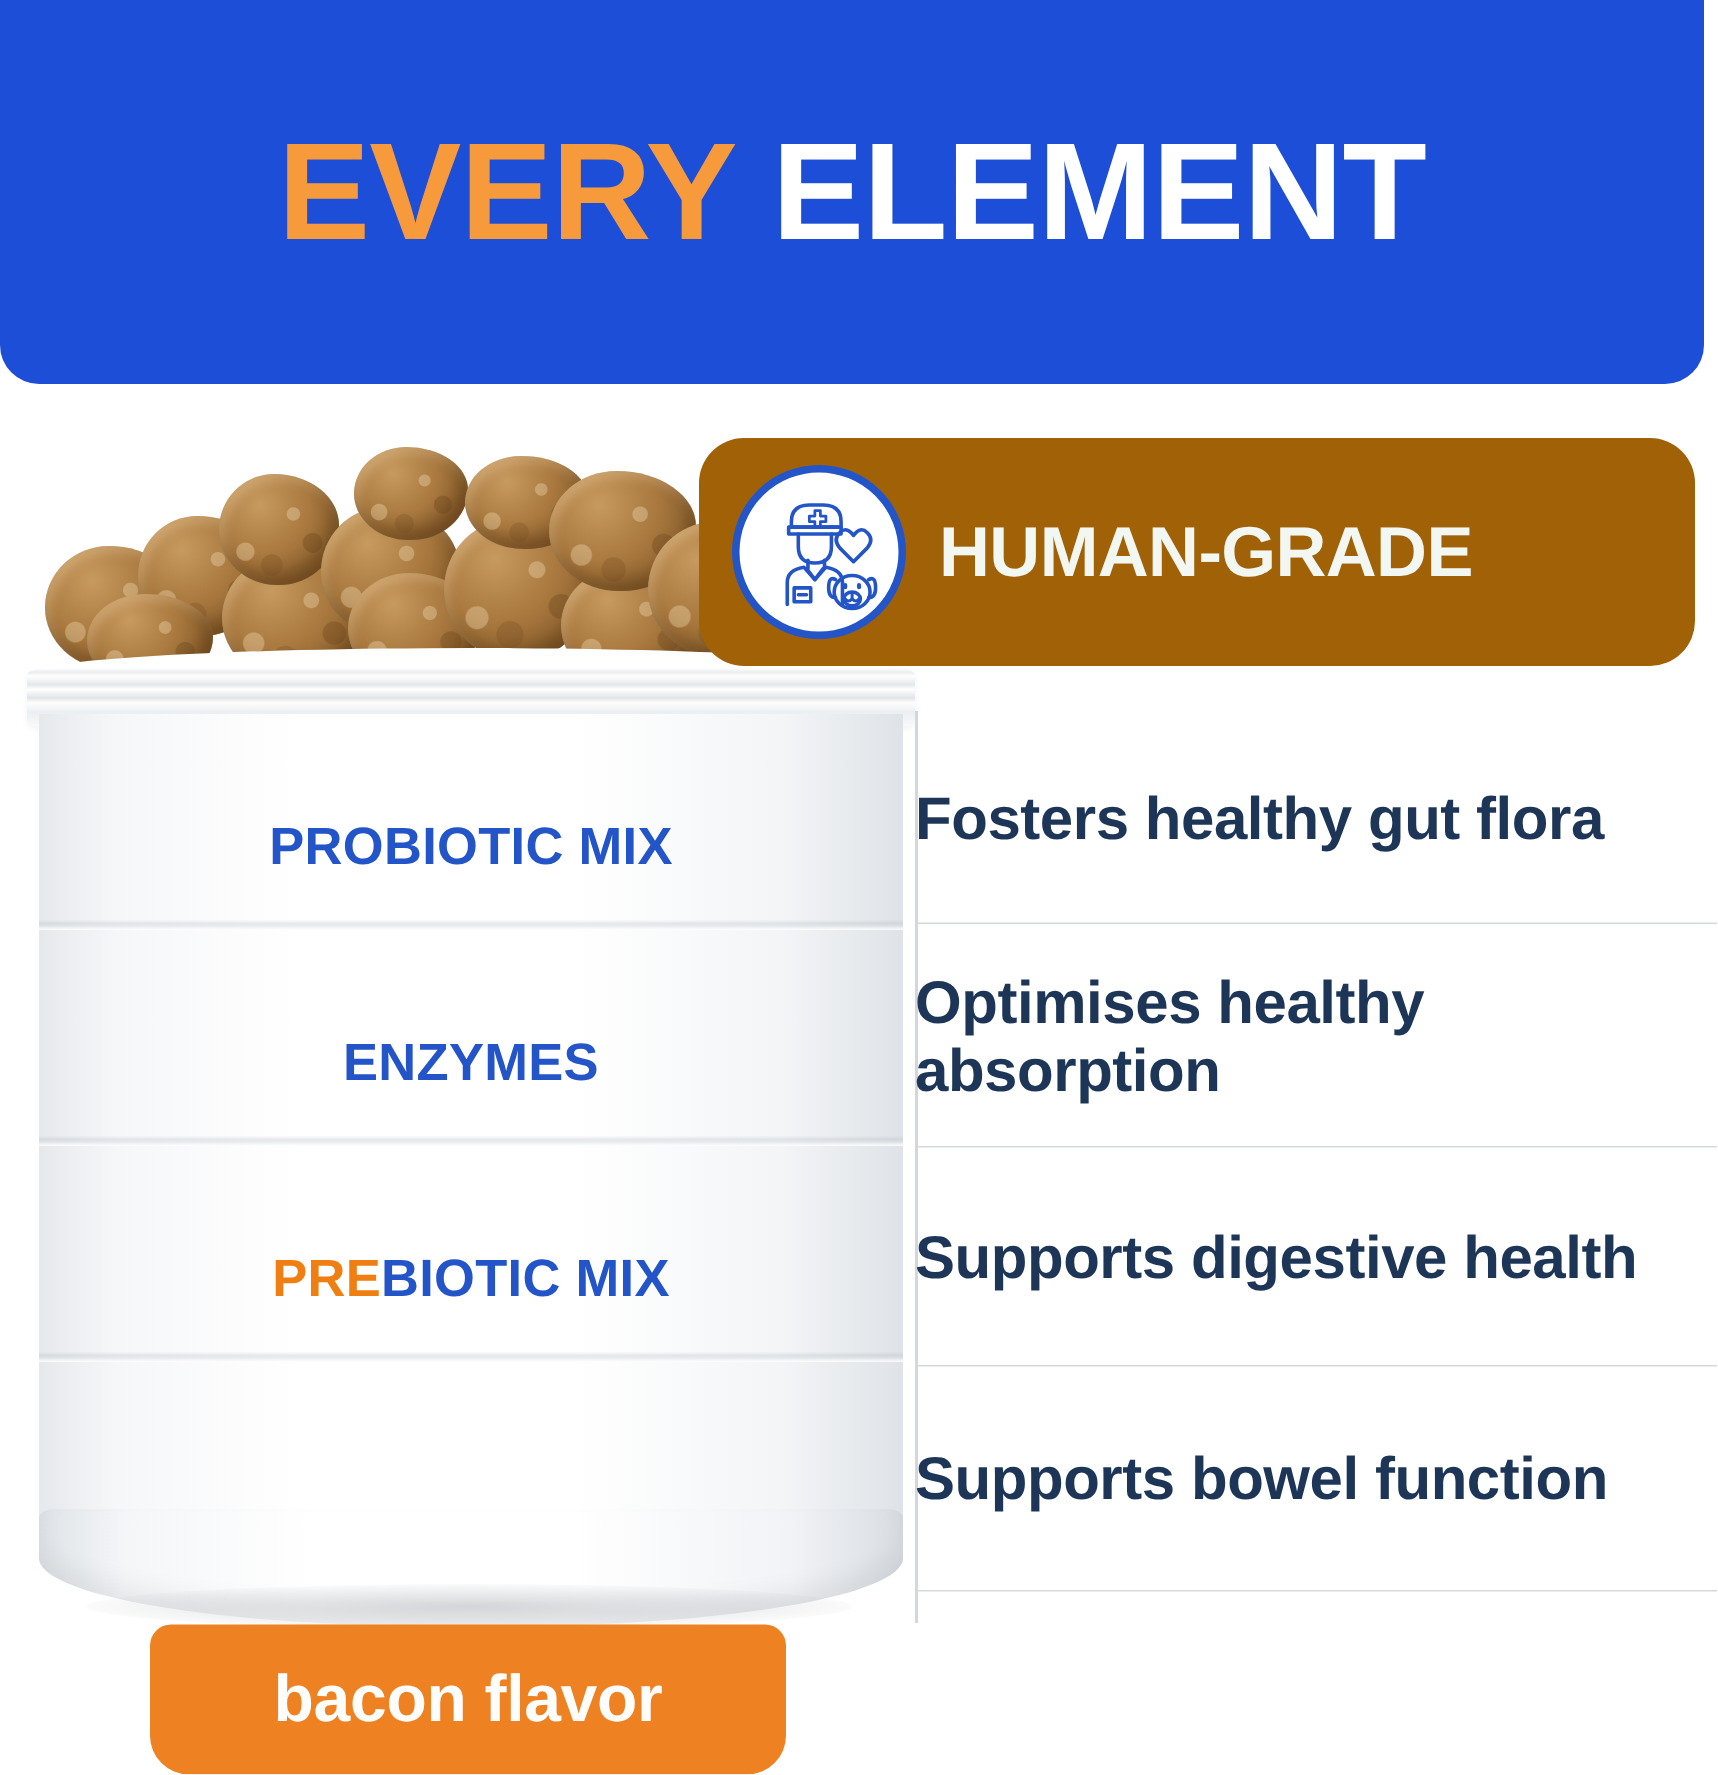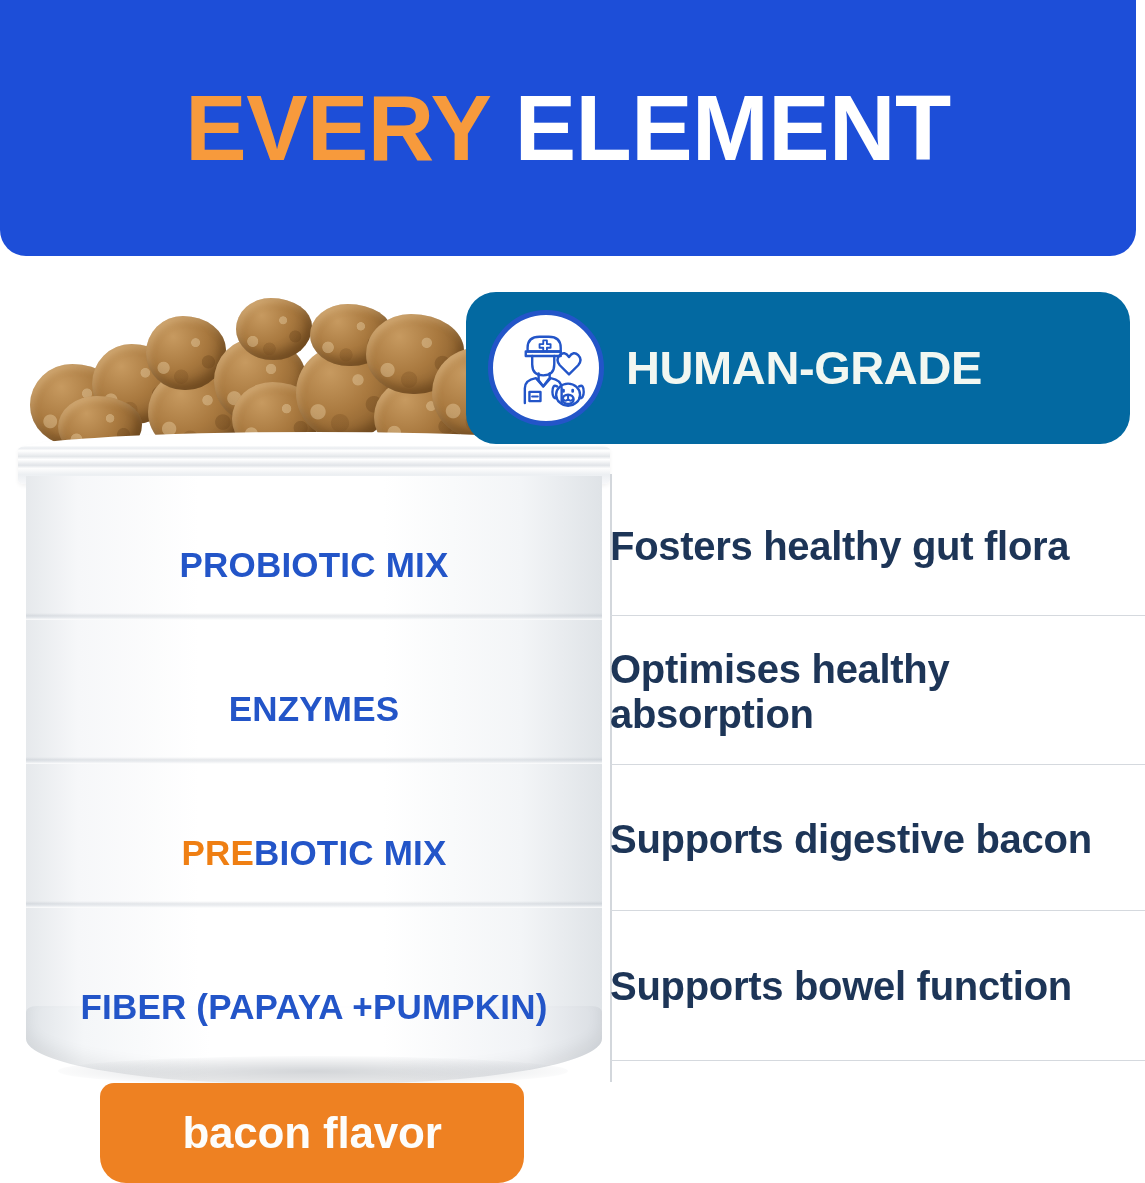--- a/index.html
+++ b/index.html
@@ -220,21 +220,21 @@
     background: #d5d9de;
   }
 
   
   .badge {
     position: absolute;
     left: 466px;
     top: 292px;
     width: 664px;
     height: 152px;
-    background: #0369a1;
+    background: #a16207;
     border-radius: 30px;
     display: flex;
     align-items: center;
     padding-left: 22px;
     box-sizing: border-box;
   }
   .badge-icon-wrap {
     width: 116px;
     height: 116px;
     flex: 0 0 116px;
@@ -328,41 +328,38 @@
     <div class="ing-row" style="top:144px; height:140px;">
       <div class="ing-label">ENZYMES</div>
     </div>
     <div class="ing-divider" style="top:281px;"></div>
 
     <div class="ing-row" style="top:288px; height:140px;">
       <div class="ing-label"><span class="pre-accent">PRE</span><span>BIOTIC MIX</span></div>
     </div>
     <div class="ing-divider" style="top:425px;"></div>
 
-    <div class="ing-row" style="top:432px; height:160px;">
-      <div class="ing-label">FIBER (PAPAYA +PUMPKIN)</div>
-    </div>
 
   </div>
 
   <div class="benefits">
     <div class="benefit-rail"></div>
 
     <div class="benefit-row" style="top:2px; height:140px;">
       <div class="benefit-text">Fosters healthy gut flora</div>
     </div>
     <div class="benefit-divider" style="top:141px;"></div>
 
     <div class="benefit-row" style="top:146px; height:144px;">
       <div class="benefit-text">Optimises healthy absorption</div>
     </div>
     <div class="benefit-divider" style="top:290px;"></div>
 
     <div class="benefit-row" style="top:294px; height:142px;">
-      <div class="benefit-text">Supports digestive bacon</div>
+      <div class="benefit-text">Supports digestive health</div>
     </div>
     <div class="benefit-divider" style="top:436px;"></div>
 
     <div class="benefit-row" style="top:440px; height:144px;">
       <div class="benefit-text">Supports bowel function</div>
     </div>
     <div class="benefit-divider" style="top:586px;"></div>
   </div>
 
   <div class="badge">

